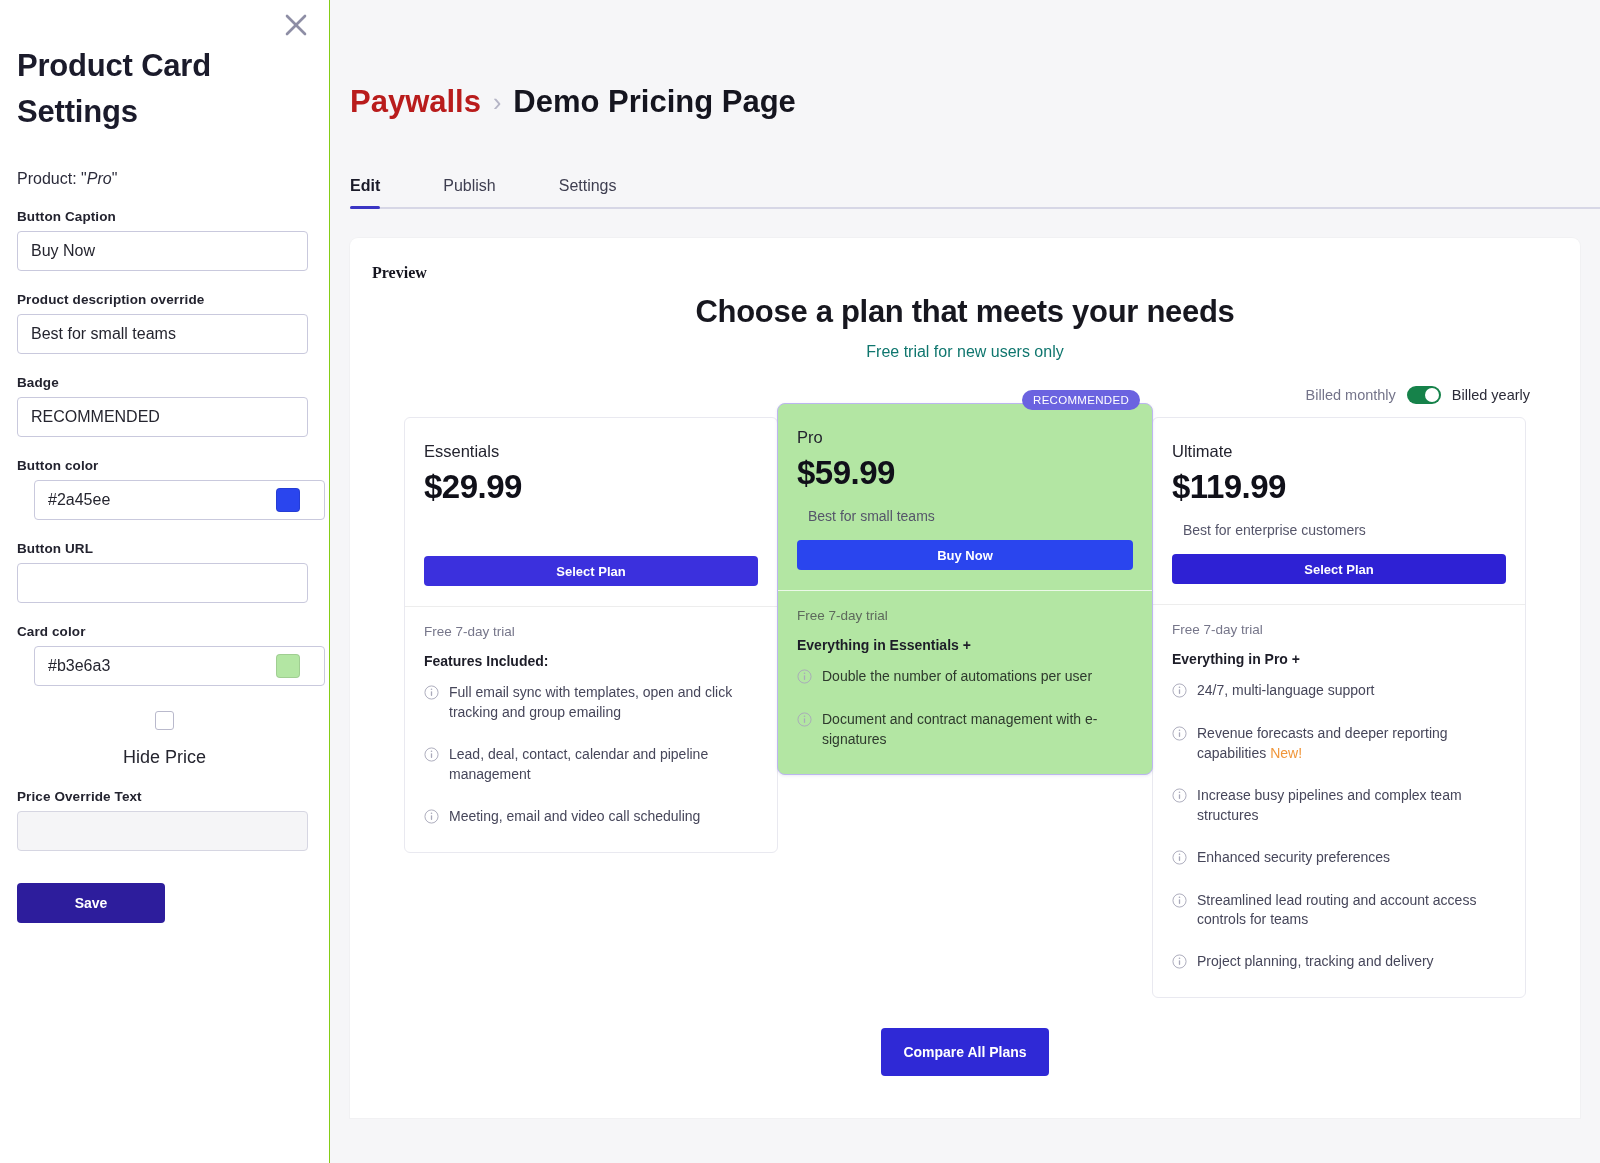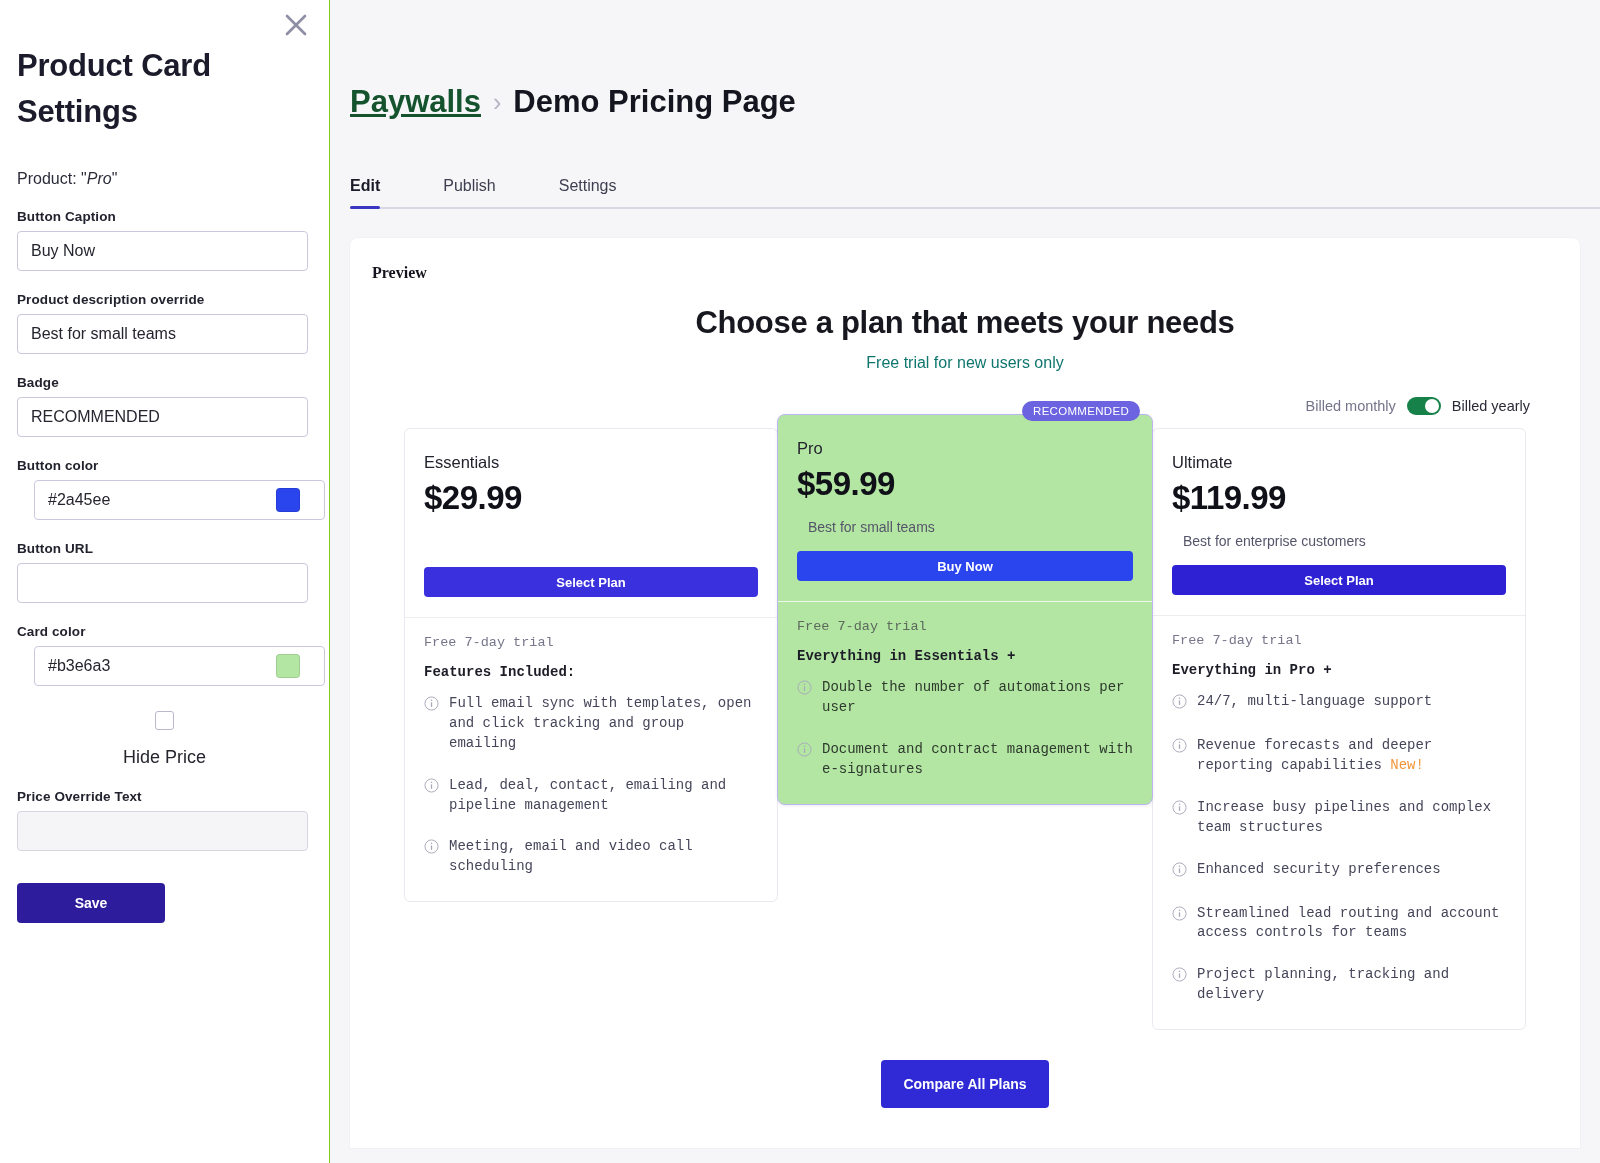--- a/index.html
+++ b/index.html
@@ -75,21 +75,21 @@
     flex: 1 1 auto; height: 1163px;
     background: #f6f6f8;
     position: relative;
     overflow: hidden;
   }
   .breadcrumb {
     display: flex; align-items: center; gap: 12px;
     padding: 84px 0 0 20px;
     font-size: 31px; font-weight: 700;
   }
-  .crumb-parent { color: #14532d; cursor: pointer; text-decoration: underline; }
+  .crumb-parent { color: #b91c1c; cursor: pointer; }
   .crumb-sep { color: #b5b5c6; font-size: 25px; font-weight: 400; }
   .crumb-current { color: #15151f; }
 
   .tabs {
     display: flex; align-items: flex-end; gap: 0;
     margin: 57px 0 0 20px;
     border-bottom: 2px solid #d7d7e6;
     padding-right: 20px;
   }
   .tab {
@@ -105,21 +105,21 @@
   .preview-panel {
     margin: 29px 20px 0 20px;
     background: #ffffff;
     border-radius: 8px 8px 0 0;
     min-height: 880px;
     padding: 26px 22px 0 22px;
     box-shadow: 0 0 0 1px rgba(0,0,0,0.02);
   }
   .preview-label { font-size: 16px; font-weight: 700; color: #15151f; font-family: Liberation Serif, serif; }
 
-  .paywall { margin-top: 23px; }
+  .paywall { margin-top: 12px; }
   .paywall-title {
     text-align: center; font-size: 31px; font-weight: 700;
     color: #17171f; margin: 0; letter-spacing: -0.3px;
   }
   .paywall-sub {
     text-align: center; font-size: 16px; color: #0f766e;
     margin-top: 13px;
   }
 
   .billing-row {
@@ -170,21 +170,20 @@
   .plan-btn {
     display: block; width: 100%; height: 30px;
     border: none; border-radius: 4px;
     color: #fff; font-size: 13px; font-weight: 700;
     cursor: pointer; margin-top: 16px;
     font-family: "Liberation Sans", sans-serif;
   }
   .plan-body {
     border-top: 1px solid rgba(0,0,0,0.07);
     padding: 17px 19px 24px 19px;
-    font-family: Liberation Mono, monospace;
   }
   .plan-card.highlight .plan-body { border-top: 1px solid rgba(255,255,255,0.75); }
   .trial { font-size: 13.5px; color: #76768a; }
   .plan-card.highlight .trial { color: #5d6a5c; }
   .feat-head { font-size: 14px; font-weight: 700; color: #1d1d28; margin-top: 14px; }
   .feat-list { margin-top: 14px; display: flex; flex-direction: column; gap: 22px; }
   .feat-item { display: flex; gap: 10px; align-items: flex-start; }
   .info-icon { flex: 0 0 15px; margin-top: 2px; }
   .feat-text { font-size: 14px; color: #46465a; line-height: 1.42; }
   .plan-card.highlight .feat-text { color: #2e3a2d; }
@@ -307,21 +306,21 @@
                         <rect x="7.3" y="6.6" width="1.4" height="5" rx="0.6" fill="#a9a9ba"></rect>
                       </svg></span>
                     <span class="feat-text">Full email sync with templates, open and click tracking and group emailing</span>
                   </div>
                   <div class="feat-item">
                     <span class="info-icon"><svg width="15" height="15" viewBox="0 0 16 16" aria-hidden="true">
                         <circle cx="8" cy="8" r="7" fill="none" stroke="#a9a9ba" stroke-width="1"></circle>
                         <circle cx="8" cy="4.6" r="0.85" fill="#a9a9ba"></circle>
                         <rect x="7.3" y="6.6" width="1.4" height="5" rx="0.6" fill="#a9a9ba"></rect>
                       </svg></span>
-                    <span class="feat-text">Lead, deal, contact, emailing and pipeline management</span>
+                    <span class="feat-text">Lead, deal, contact, calendar and pipeline management</span>
                   </div>
                   <div class="feat-item">
                     <span class="info-icon"><svg width="15" height="15" viewBox="0 0 16 16" aria-hidden="true">
                         <circle cx="8" cy="8" r="7" fill="none" stroke="#a9a9ba" stroke-width="1"></circle>
                         <circle cx="8" cy="4.6" r="0.85" fill="#a9a9ba"></circle>
                         <rect x="7.3" y="6.6" width="1.4" height="5" rx="0.6" fill="#a9a9ba"></rect>
                       </svg></span>
                     <span class="feat-text">Meeting, email and video call scheduling</span>
                   </div>
                 </div>

